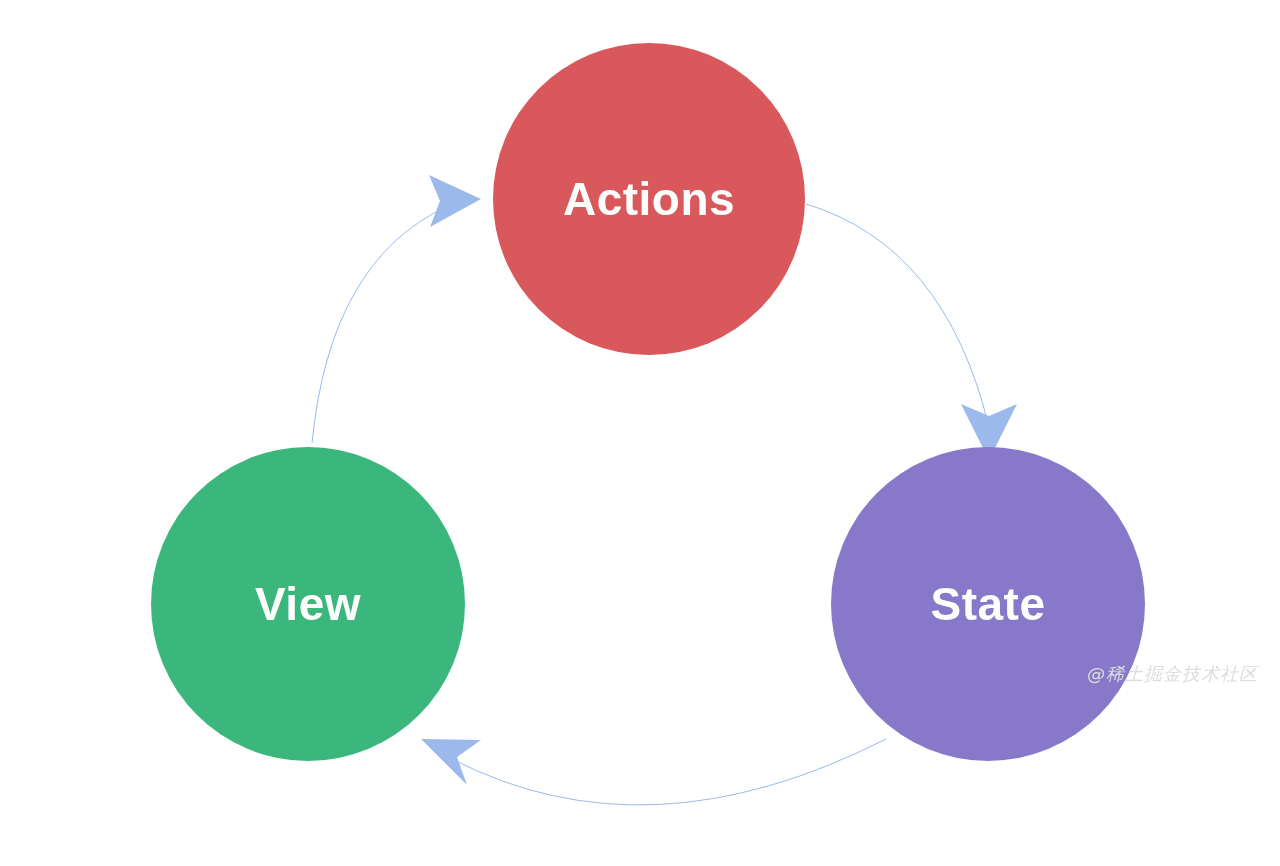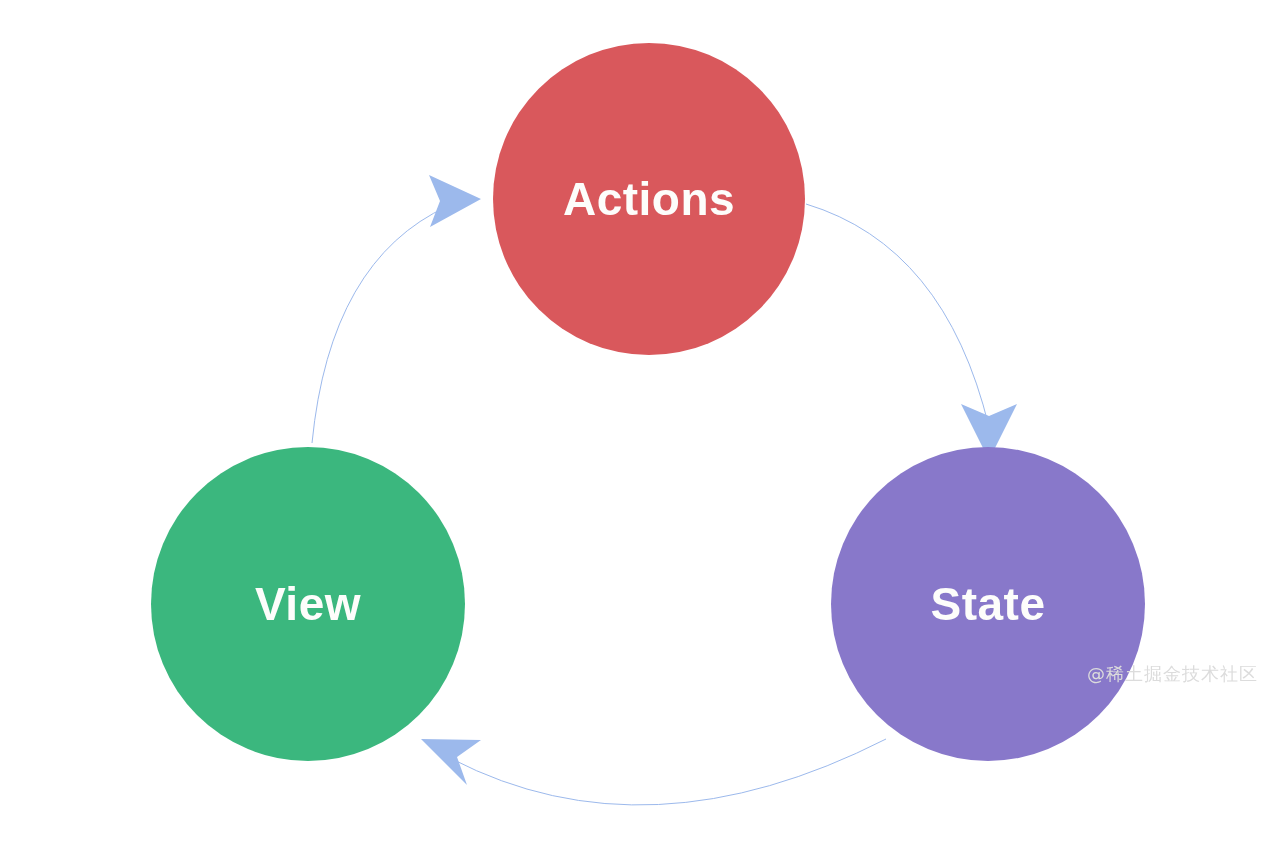--- a/index.html
+++ b/index.html
@@ -81,15 +81,15 @@
       <text class="node-label" x="308" y="604" font-size="46">View</text>
     </g>
 
     <g>
       <circle class="node-circle" cx="988" cy="604" r="157" fill="#8878ca"></circle>
       <text class="node-label" x="988" y="604" font-size="46">State</text>
     </g>
 
   </svg>
 
-  <div class="watermark" style="color: rgb(220, 220, 220);">@稀土掘金技术社区</div>
+  <div class="watermark" style="color: rgb(220, 220, 220); font-style: italic;">@稀土掘金技术社区</div>
 
 </div>
 
 </body></html>

